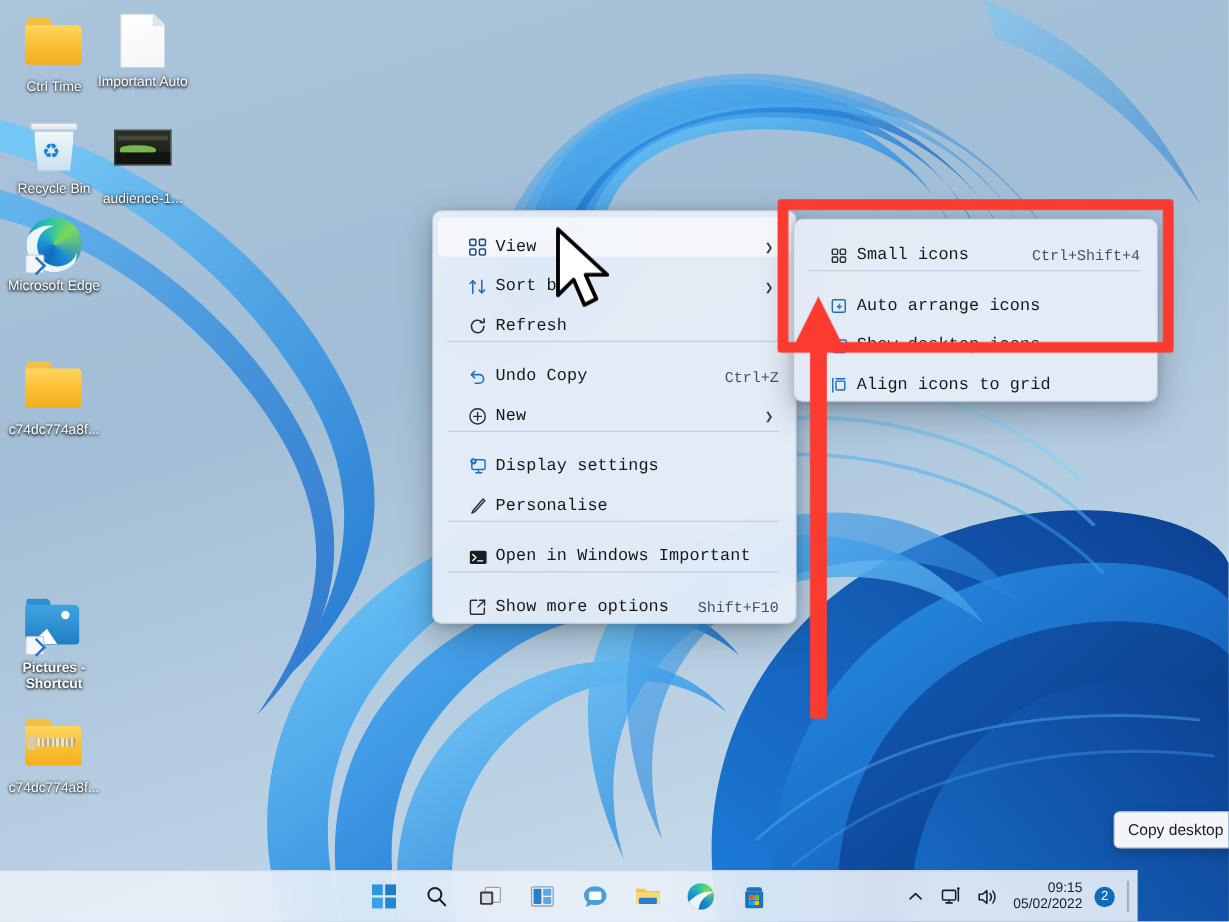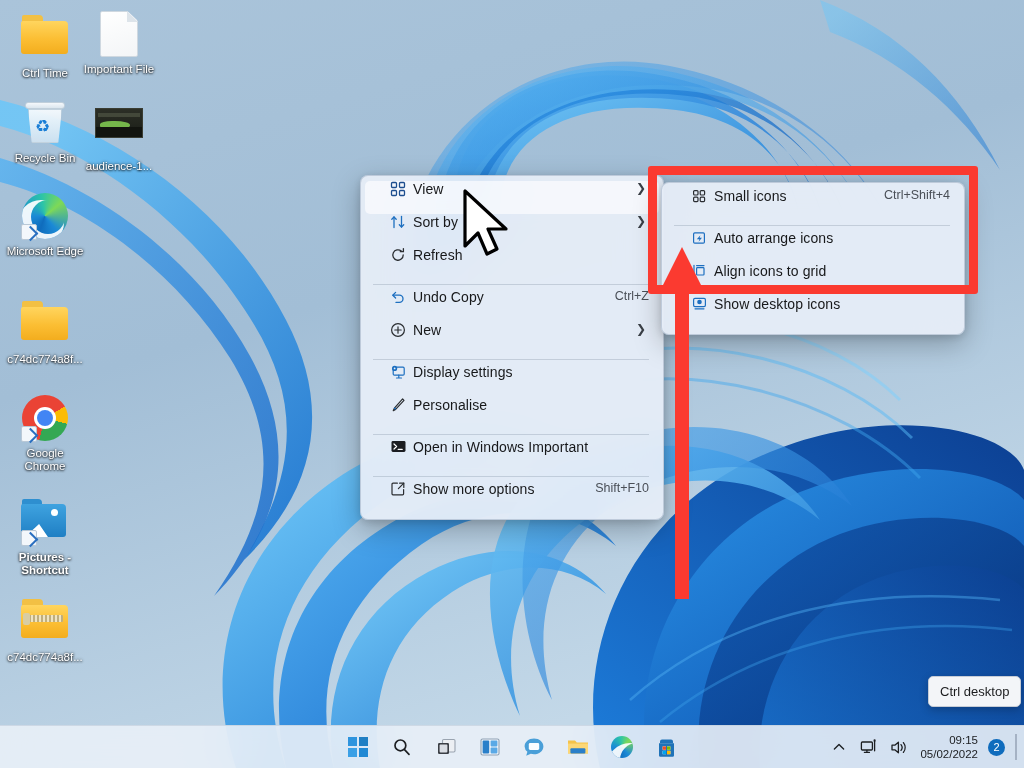--- a/index.html
+++ b/index.html
@@ -156,26 +156,27 @@
     box-shadow: 0 9px 28px rgba(0,0,0,.26), 0 2px 8px rgba(0,0,0,.14);
     padding: 5px 4px;
     font-size: 14px;
     color: #17181a;
   }
   #main-menu { left: 360px; top: 175px; width: 304px; }
   #sub-menu  { left: 661px; top: 182px; width: 304px; }
 
   .mi {
     display: flex;
-    align-items: flex-start;
+    align-items: flex-end;
     height: 33px;
     padding: 0 10px 0 4px;
     border-radius: 5px;
     cursor: default;
     position: relative;
+    font-family: Liberation Mono, monospace;
   }
   .mi.hl { background: rgba(255,255,255,.62); }
   .mi .bullet {
     width: 14px; text-align: center; font-size: 17px; line-height: 0; color: #1a1a1a;
   }
   .mi .mi-ico {
     width: 30px; min-width: 30px; display:flex; align-items:center; justify-content:center;
   }
   .mi .mi-lbl { flex: 1; white-space: nowrap; letter-spacing: .1px; }
   .mi .mi-acc { color: #4a4f57; font-size: 12.5px; margin-left: 10px; white-space: nowrap; }
@@ -212,21 +213,21 @@
     box-shadow: 0 3px 9px rgba(0,0,0,.22);
     font-size: 13px;
     color: #1b1c1e;
     white-space: nowrap;
   }
 
   
   #taskbar {
     position: absolute;
     left: 0; bottom: 0;
-    width: 1024px; height: 43px;
+    width: 948px; height: 43px;
     background: rgba(233,239,247,0.90);
     backdrop-filter: blur(26px);
     border-top: 1px solid rgba(190,203,218,.6);
     display: flex;
     align-items: center;
   }
   #tb-center {
     position: absolute;
     left: 50%;
     transform: translateX(-50%);
@@ -350,21 +351,21 @@
     <div class="lbl">Ctrl Time</div>
   </div>
 
   <div class="desk-icon" style="left:80px; top:10px;">
     <div class="ico">
       <div class="doc">
           <div class="pg"></div>
           <div class="fold"></div>
         </div>
     </div>
-    <div class="lbl">Important File</div>
+    <div class="lbl">Important Auto</div>
   </div>
 
   <div class="desk-icon" style="left:6px; top:98px;">
     <div class="ico">
       <div class="bin">
           <div class="lid"></div>
           <div class="can"></div>
           <div class="rec">♻</div>
         </div>
     </div>
@@ -375,45 +376,38 @@
     <div class="ico">
       <div class="photo">
           <div class="strip"></div>
           <div class="grass"></div>
           <div class="dark"></div>
         </div>
     </div>
     <div class="lbl">audience-1...</div>
   </div>
 
-  <div class="desk-icon" style="left:6px; top:192px;">
+  <div class="desk-icon" style="left:6px; top:180px;">
     <div class="ico">
       <div class="edge"></div>
         <div class="shortcut-arrow"></div>
     </div>
     <div class="lbl">Microsoft Edge</div>
   </div>
 
   <div class="desk-icon" style="left:6px; top:296px;">
     <div class="ico">
       <div class="folder">
           <div class="tab"></div>
           <div class="body"></div>
         </div>
     </div>
     <div class="lbl">c74dc774a8f...</div>
   </div>
 
-  <div class="desk-icon" style="left:6px; top:394px;">
-    <div class="ico">
-      <div class="chrome"></div>
-        <div class="shortcut-arrow"></div>
-    </div>
-    <div class="lbl">Google Chrome</div>
-  </div>
 
   <div class="desk-icon" style="left:6px; top:494px;font-weight:bold;">
     <div class="ico">
       <div class="picfold">
           <div class="tab"></div>
           <div class="body">
             <div class="sun"></div>
             <div class="mtn"></div>
           </div>
         </div>
@@ -585,58 +579,58 @@
           <rect x="2.6" y="2.8" width="10.8" height="10.4" rx="1.2"></rect>
           <path d="M9.4 5.2L5.8 9.2h2.6l-.8 2.6 3.4-4h-2.4z" fill="#1d6fc0" stroke="none"></path>
         </svg>
       </span>
       <span class="mi-lbl">Auto arrange icons</span>
     </div>
 
     <div class="mi">
       <span class="bullet"></span>
       <span class="mi-ico">
+        <svg width="17" height="15" viewBox="0 0 17 15" fill="none" stroke="#1d6fc0" stroke-width="1.2">
+          <rect x="2.6" y="2.4" width="11.8" height="8.2" rx="1.4"></rect>
+          <circle cx="8.5" cy="6" r="2.3" fill="#1d6fc0" stroke="none"></circle>
+          <path d="M4 12.8h9" stroke-linecap="round"></path>
+        </svg>
+      </span>
+      <span class="mi-lbl">Show desktop icons</span>
+    </div>
+
+    <div class="mi">
+      <span class="bullet"></span>
+      <span class="mi-ico">
         <svg width="16" height="16" viewBox="0 0 16 16" fill="none" stroke="#1d6fc0" stroke-width="1.2">
           <path d="M3 2.4v11.2" stroke-linecap="round"></path>
           <rect x="5.6" y="4.6" width="7.4" height="7.4" rx="0.8"></rect>
           <path d="M5.6 2.6h7.4" stroke-linecap="round"></path>
         </svg>
       </span>
       <span class="mi-lbl">Align icons to grid</span>
     </div>
-
-    <div class="mi">
-      <span class="bullet"></span>
-      <span class="mi-ico">
-        <svg width="17" height="15" viewBox="0 0 17 15" fill="none" stroke="#1d6fc0" stroke-width="1.2">
-          <rect x="2.6" y="2.4" width="11.8" height="8.2" rx="1.4"></rect>
-          <circle cx="8.5" cy="6" r="2.3" fill="#1d6fc0" stroke="none"></circle>
-          <path d="M4 12.8h9" stroke-linecap="round"></path>
-        </svg>
-      </span>
-      <span class="mi-lbl">Show desktop icons</span>
-    </div>
   </div>
 
   <div id="redbox"></div>
 
   <div id="redarrow">
     <svg width="46" height="352" viewBox="0 0 46 352">
       <path d="M23 0 L44 42 L30 42 L30 352 L16 352 L16 42 L2 42 Z" fill="#fb3a30"></path>
     </svg>
   </div>
 
   <div id="cursor">
     <svg width="60" height="72" viewBox="0 0 60 72">
       <path d="M5,3 L5,58 L18,45 L27,66 L37,61 L28,41 L46,41 Z" fill="#ffffff" stroke="#000000" stroke-width="3.2" stroke-linejoin="round"></path>
     </svg>
   </div>
 
   <div id="show-desktop-tip">
-    <span>Ctrl desktop</span>
+    <span>Copy desktop</span>
   </div>
 
   <div id="taskbar">
 
     <div id="tb-center">
 
       <div class="tb-btn">
         <span class="winlogo">
             <i></i>
             <i></i>

